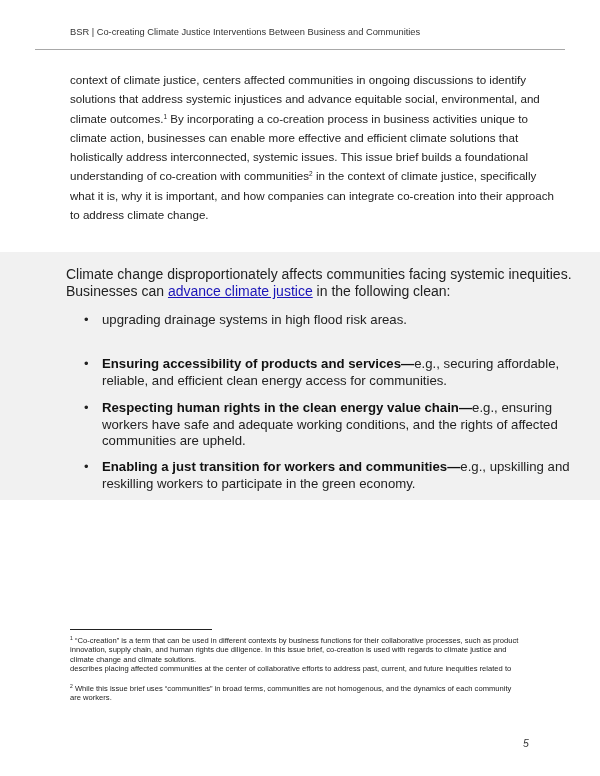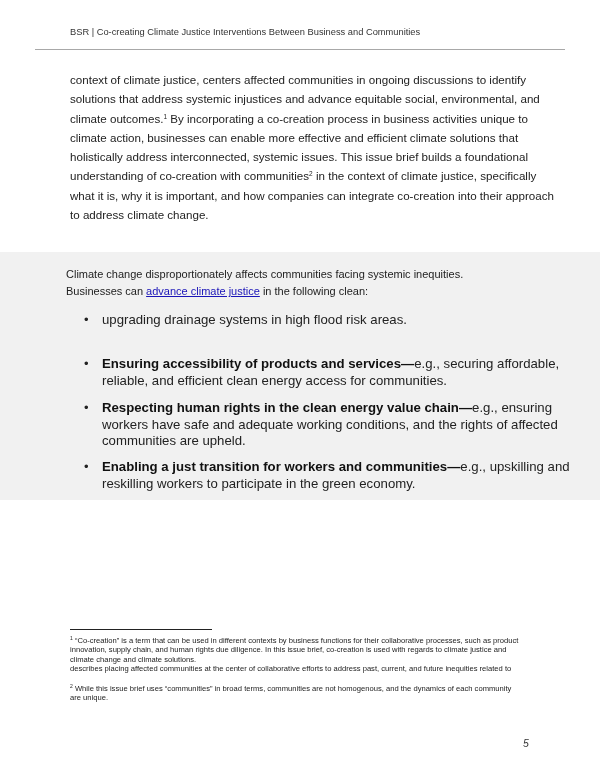--- a/index.html
+++ b/index.html
@@ -4,21 +4,21 @@
 <style>
   html, body { margin: 0; padding: 0; background: #ffffff; }
   body { width: 600px; height: 776px; position: relative; overflow: hidden;
          font-family: "Liberation Sans", sans-serif; color: #222222; }
   .header-text { position: absolute; left: 70px; top: 27px; font-size: 9.3px; color: #333; white-space: nowrap; }
   .header-rule { position: absolute; left: 35px; top: 49px; width: 530px; height: 1px; background: #a8a8a8; }
   .body-para { position: absolute; left: 70px; top: 70px; width: 470px; font-size: 11.6px; line-height: 19.3px; color: #222; }
   .body-para .line { display: block; white-space: nowrap; }
   sup { font-size: 6.5px; vertical-align: 4px; line-height: 0; }
   .callout { position: absolute; left: 0; top: 252px; width: 600px; height: 248px; background: #f1f1f1; }
-  .callout-intro { position: absolute; left: 66px; top: 14px; width: 470px; font-size: 11px; line-height: 17px; color: #222; }
+  .callout-intro { position: absolute; left: 66px; top: 14px; width: 470px; font-size: 14px; line-height: 17px; color: #222; }
   .callout-intro .line { display: block; white-space: nowrap; }
   .callout-intro a { color: #1a14b8; text-decoration: underline; }
   .bullet-item { position: absolute; left: 0; width: 600px; font-size: 13.2px; line-height: 16.5px; color: #222; }
   .bullet-item .dot { position: absolute; left: 84px; top: 0; font-size: 13px; }
   .bullet-item .text { position: absolute; left: 102px; top: 0; width: 450px; }
   .bullet-item .line { display: block; white-space: nowrap; }
   .bullet-item b { font-weight: bold; color: #111; }
   .fn-rule { position: absolute; left: 70px; top: 629px; width: 142px; height: 1px; background: #222; }
   .footnote { position: absolute; left: 70px; width: 465px; font-size: 7.6px; line-height: 9.4px; color: #222; }
   .footnote .line { display: block; white-space: nowrap; }
@@ -86,17 +86,17 @@
 
   <div class="footnote" style="top:636px;">
     <span class="line"><sup>1</sup> <span>“Co-creation” is a term that can be used in different contexts by business functions for their collaborative processes, such as product</span></span>
     <span class="line">innovation, supply chain, and human rights due diligence. In this issue brief, co-creation is used with regards to climate justice and</span>
     <span class="line">climate change and climate solutions.</span>
     <span class="line">describes placing affected communities at the center of collaborative efforts to address past, current, and future inequities related to</span>
   </div>
 
   <div class="footnote" style="top:684px;">
     <span class="line"><sup>2</sup> <span>While this issue brief uses “communities” in broad terms, communities are not homogenous, and the dynamics of each community</span></span>
-    <span class="line">are unique.</span>
+    <span class="line">are workers.</span>
   </div>
 
   <div class="page-number">5</div>
 </div>
 
 </body></html>

